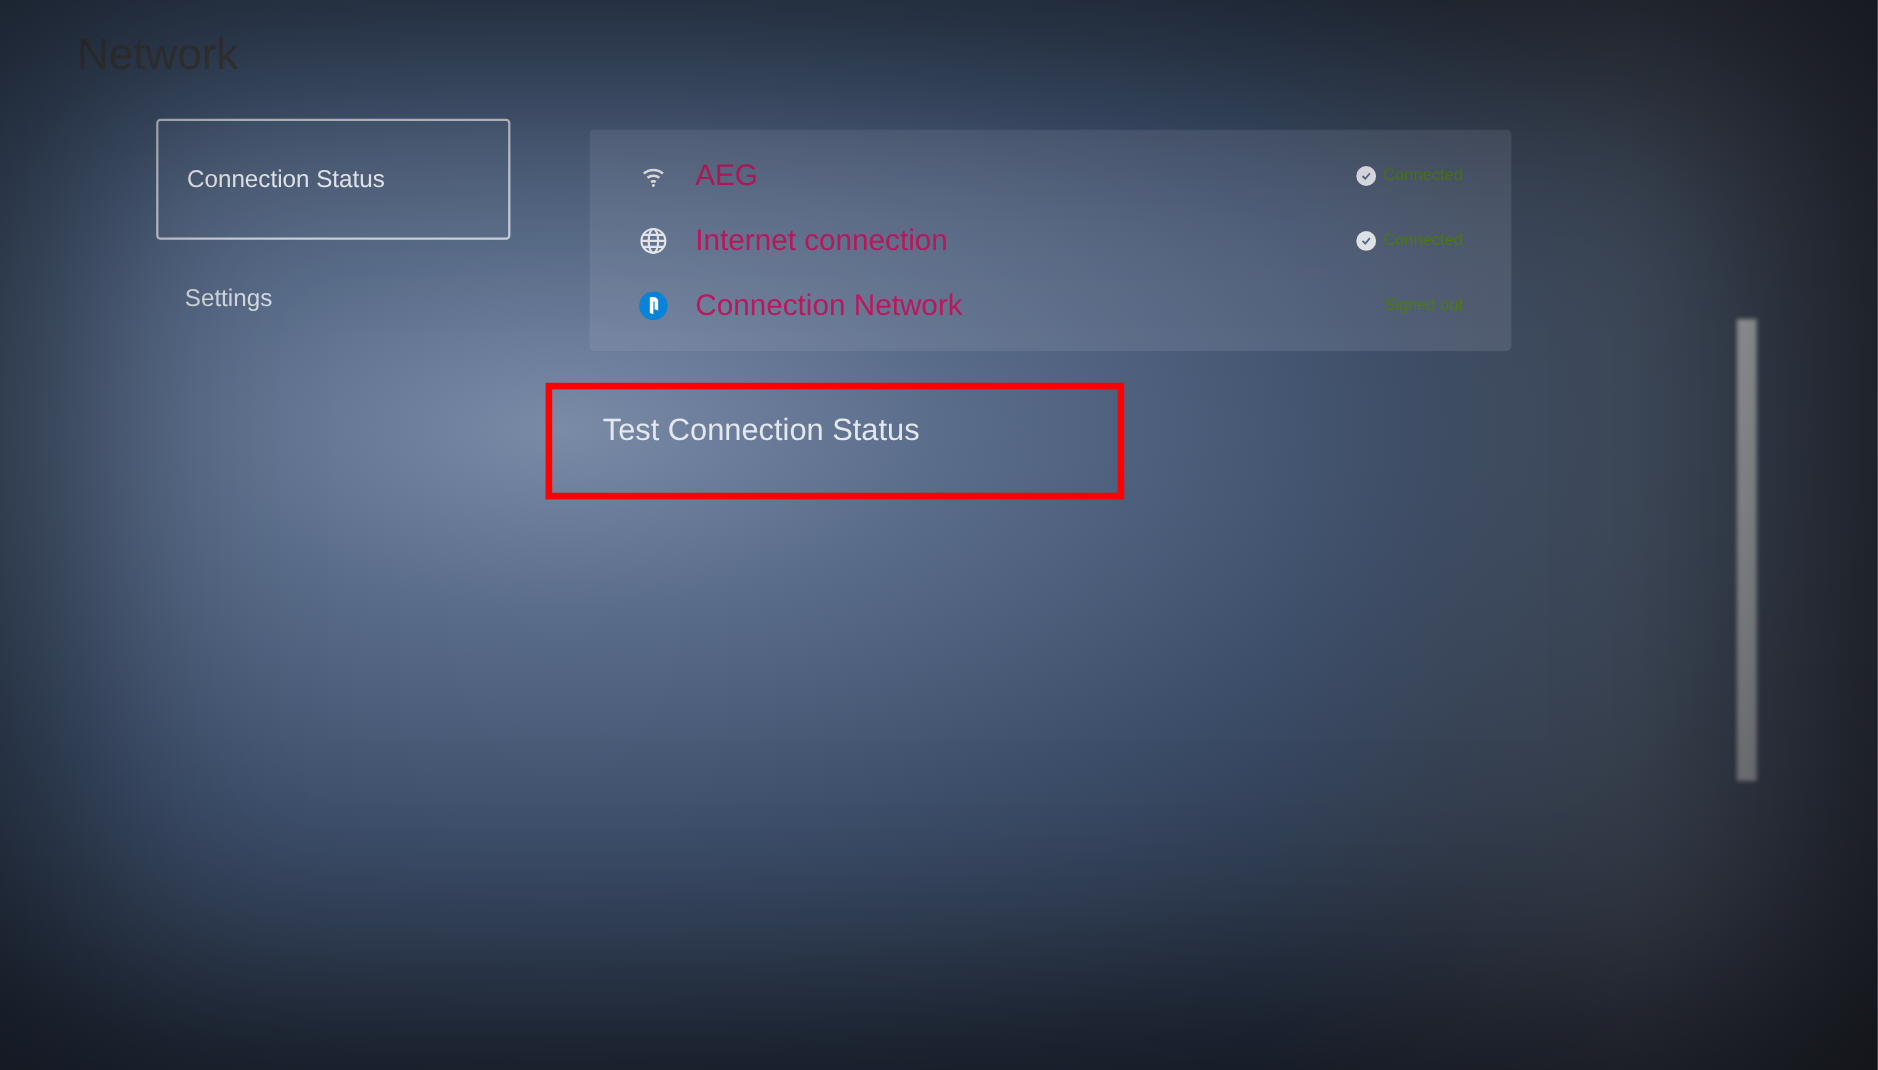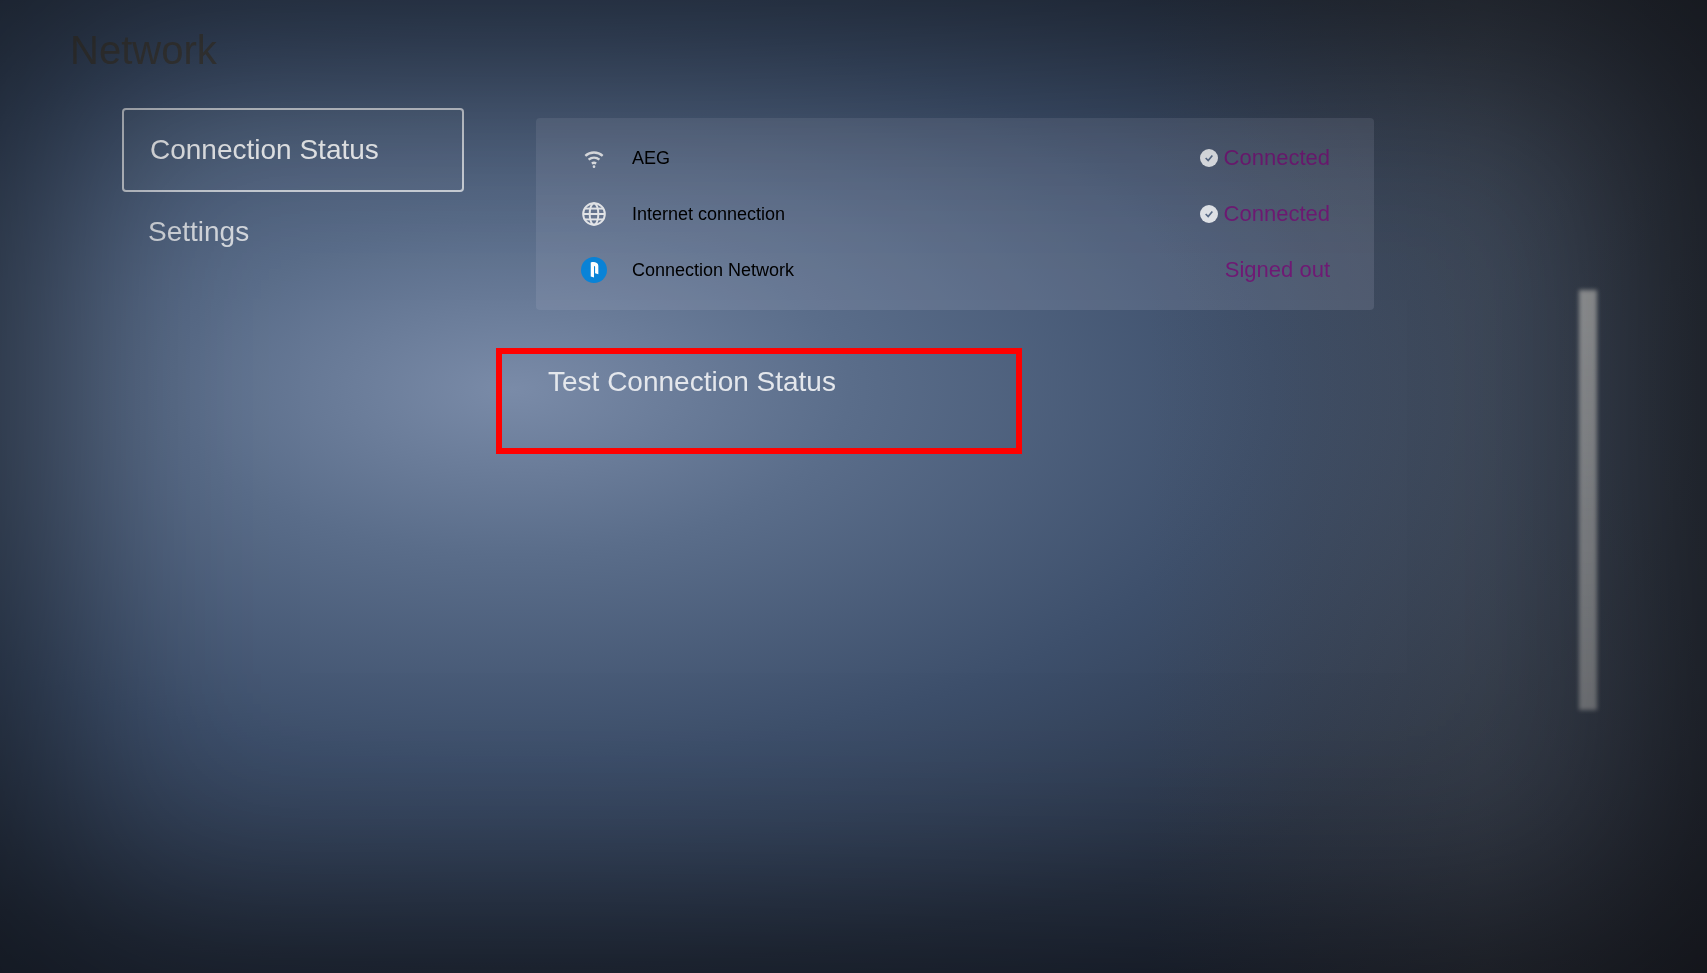--- a/index.html
+++ b/index.html
@@ -27,24 +27,25 @@
     }
     
     .sidebar {
       position: absolute;
       top: 108px;
       left: 122px;
       width: 342px;
     }
     
     .sidebar-item {
-      padding: 24px 26px;
-      font-size: 28px;
+      padding: 40px 26px;
+      font-size: 22px;
       color: #d8dce2;
       cursor: pointer;
+      margin-left: 20px;
     }
     
     .sidebar-item.selected {
       border: 2px solid rgba(255,255,255,0.7);
       border-radius: 4px;
       background: rgba(255,255,255,0.03);
       color: #f2f4f7;
     }
     
     .main-panel {
@@ -71,29 +72,29 @@
       height: 28px;
       margin-right: 24px;
       display: flex;
       align-items: center;
       justify-content: center;
       flex-shrink: 0;
     }
     
     .status-label {
       flex: 1;
-      font-size: 18px;
-      color: #000000;
+      font-size: 27px;
+      color: #be185d;
     }
     
     .status-value {
       display: flex;
       align-items: center;
-      font-size: 22px;
-      color: #701a75;
+      font-size: 15px;
+      color: #4d7c0f;
     }
     
     .check-icon {
       width: 18px;
       height: 18px;
       margin-right: 6px;
       background: #e4e7ec;
       border-radius: 50%;
       display: flex;
       align-items: center;

